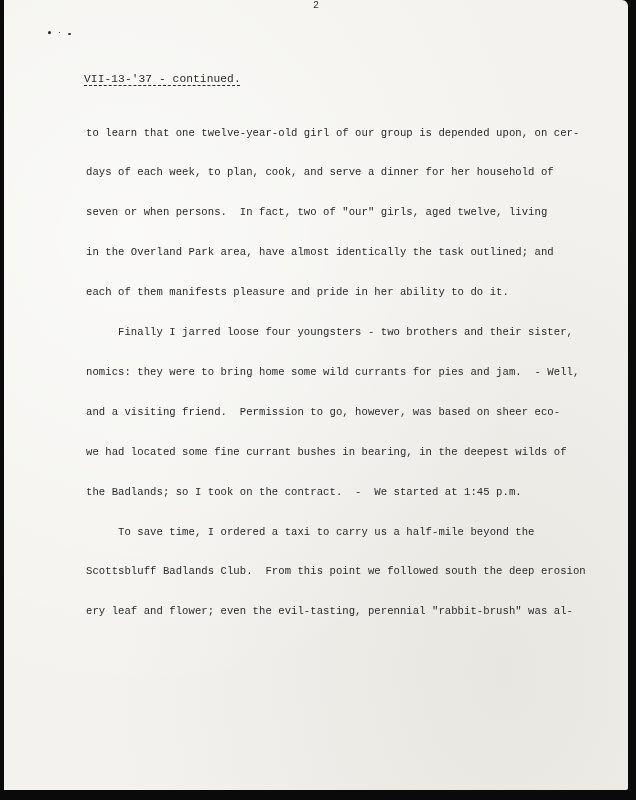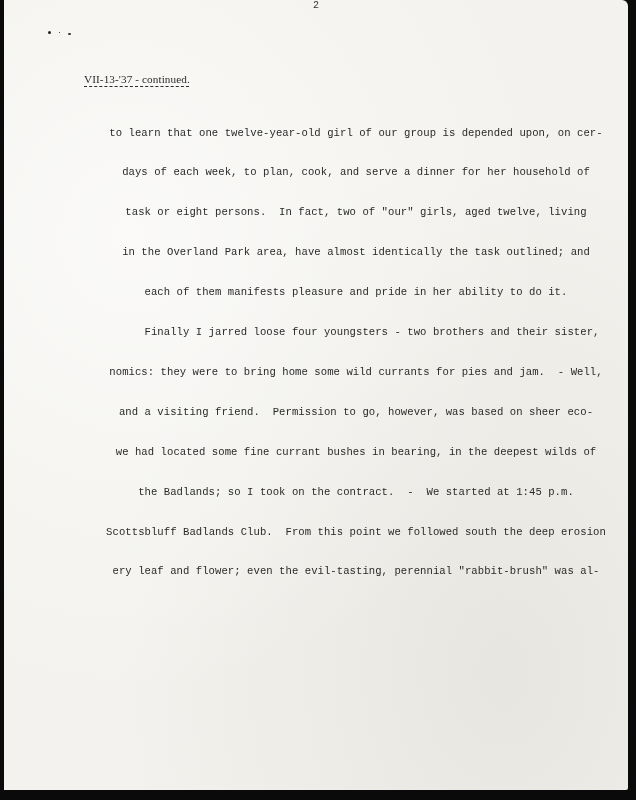--- a/index.html
+++ b/index.html
@@ -37,65 +37,66 @@
     }
     .speck {
       position: absolute;
       background: #222;
       border-radius: 50%;
     }
     .heading {
       position: absolute;
       left: 80px;
       top: 73px;
-      font-family: Liberation Serif, serif;
+      font-family: Liberation Mono, monospace;
       font-size: 11.2px;
       color: #2b2b2b;
       text-decoration: underline;
       text-decoration-style: dashed;
       text-underline-offset: 3px;
       letter-spacing: 0.1px;
     }
     .body-text {
       position: absolute;
       left: 82px;
       top: 100px;
       width: 540px;
       font-family: "Liberation Mono", "DejaVu Sans Mono", monospace;
       font-size: 10.6px;
       line-height: 13.3px;
       color: #2a2a2a;
       white-space: pre;
       letter-spacing: 0.05px;
     }
-    .line { display: block; height: 13.3px; text-align: center; }
+    .line { display: block; height: 13.3px; }
   </style>
 </head>
 <body>
 
 <div class="page">
   <div class="page-number">2</div>
 
   <span class="speck" style="left:44px;top:31px;width:3px;height:3px;"></span>
   <span class="speck" style="left:64px;top:33px;width:3px;height:2px;"></span>
   <span class="speck" style="left:55px;top:32px;width:1px;height:1px;"></span>
 
   <div class="heading">VII-13-'37 - continued.</div>
 
   <div class="body-text">
     <span class="line">to learn that one twelve-year-old girl of our group is depended upon, on cer-</span>
     <span class="line">days of each week, to plan, cook, and serve a dinner for her household of</span>
-    <span class="line">task or eight persons.  In fact, two of "our" girls, aged twelve, living</span>
+    <span class="line">seven or when persons.  In fact, two of "our" girls, aged twelve, living</span>
     <span class="line">in the Overland Park area, have almost identically the task outlined; and</span>
     <span class="line">each of them manifests pleasure and pride in her ability to do it.</span>
     <span class="line">     Finally I jarred loose four youngsters - two brothers and their sister,</span>
     <span class="line">nomics: they were to bring home some wild currants for pies and jam.  - Well,</span>
     <span class="line">and a visiting friend.  Permission to go, however, was based on sheer eco-</span>
     <span class="line">we had located some fine currant bushes in bearing, in the deepest wilds of</span>
     <span class="line">the Badlands; so I took on the contract.  -  We started at 1:45 p.m.</span>
+    <span class="line">     To save time, I ordered a taxi to carry us a half-mile beyond the</span>
     <span class="line">Scottsbluff Badlands Club.  From this point we followed south the deep erosion</span>
     <span class="line">ery leaf and flower; even the evil-tasting, perennial "rabbit-brush" was al-</span>
     
     
     
     
     
     
     
     

